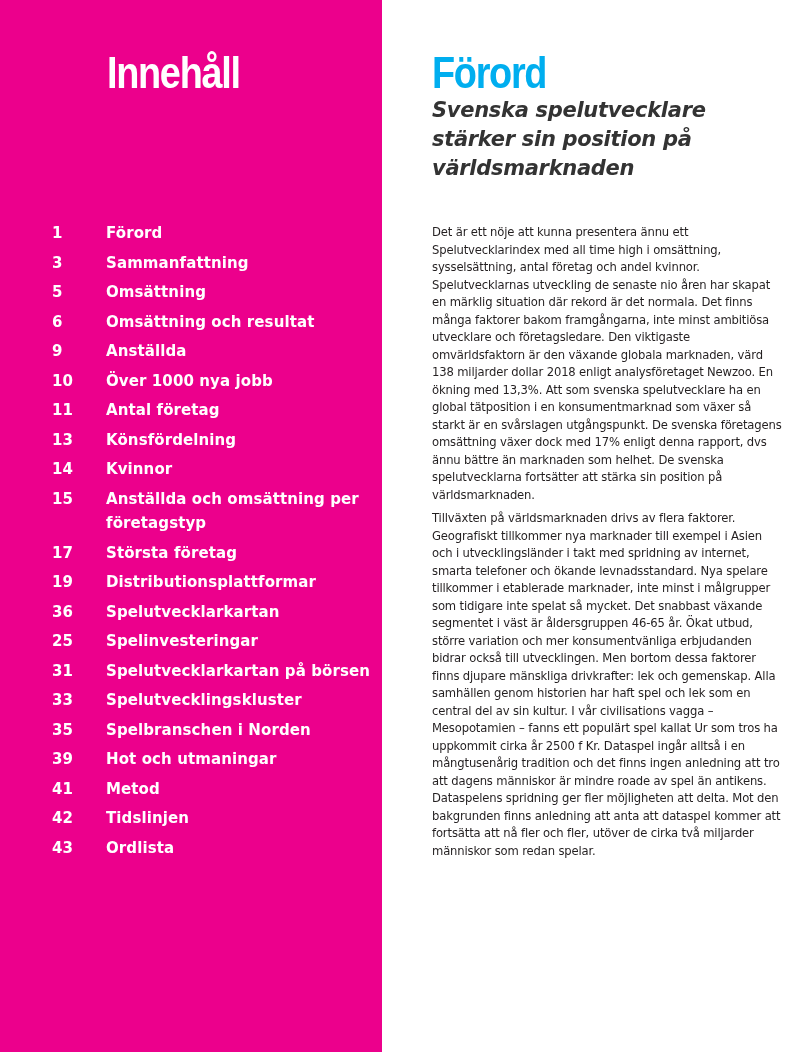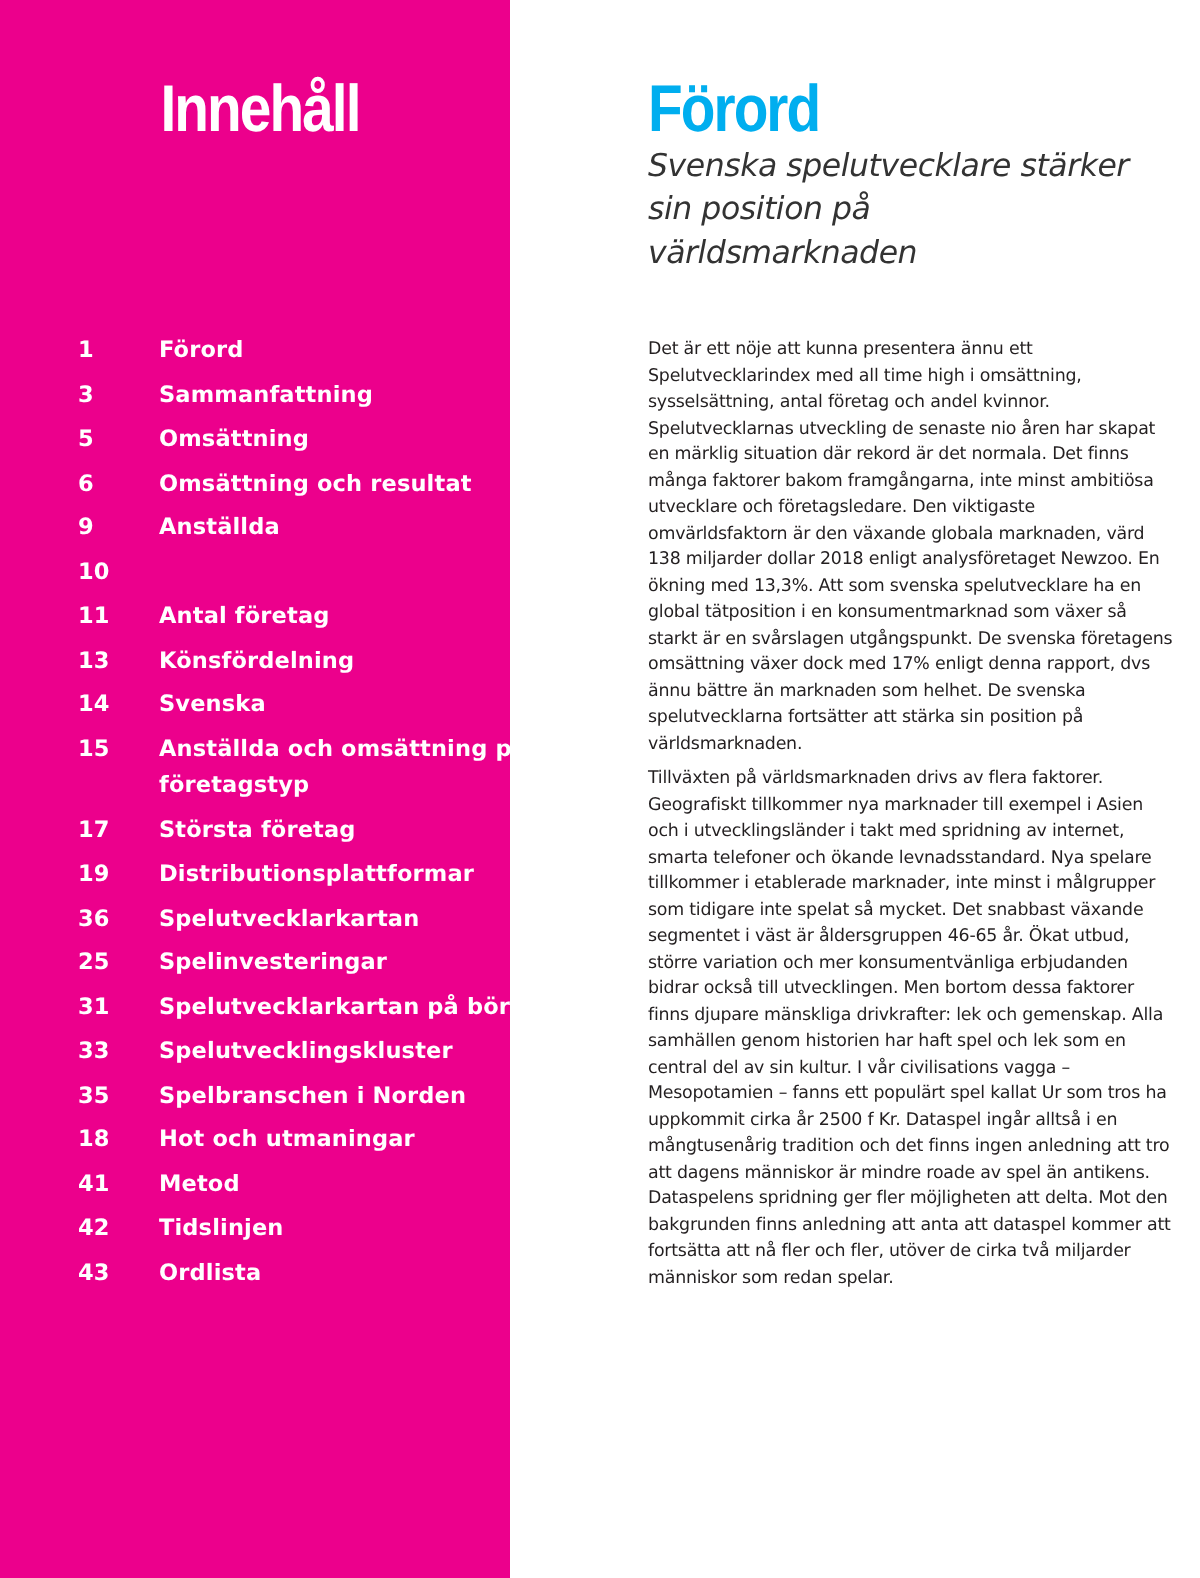--- a/index.html
+++ b/index.html
@@ -1,21 +1,21 @@
 <!DOCTYPE html>
 <html><head>
   <meta charset="utf-8">
   <style>
     * { margin: 0; padding: 0; box-sizing: border-box; }
     html, body { width: 800px; height: 1052px; overflow: hidden; background: #ffffff; }
     body { position: relative; font-family: "DejaVu Sans", sans-serif; }
 
     .toc-panel {
       position: absolute; left: 0; top: 0;
-      width: 340px; height: 1052px;
+      width: 382px; height: 1052px;
       background: #EC008C;
       color: #ffffff;
     }
     .toc-title {
       position: absolute; left: 107px; top: 48px;
       font-family: "Liberation Sans", sans-serif;
       font-weight: bold;
       font-size: 44px;
       letter-spacing: -1.5px;
       line-height: 50px;
@@ -53,21 +53,21 @@
       color: #00AEEF;
       transform: scaleX(0.86);
       transform-origin: left center;
       white-space: nowrap;
     }
     .fw-subtitle {
       position: absolute; left: 0; top: 96px;
       width: 330px;
       font-family: "DejaVu Sans", sans-serif;
       font-style: italic;
-      font-weight: 400;
+      font-weight: 700;
       font-size: 21px;
       line-height: 29px;
       color: #333333;
       letter-spacing: -0.3px;
     }
     .fw-body {
       position: absolute; left: 0; top: 224px;
       width: 350px;
       font-family: "DejaVu Sans", sans-serif;
       font-size: 11.6px;
@@ -98,32 +98,33 @@
     <li class="toc-item">
         <span class="toc-num">6</span>
         <span class="toc-label">Omsättning och resultat</span>
       </li>
     <li class="toc-item">
         <span class="toc-num">9</span>
         <span class="toc-label">Anställda</span>
       </li>
     <li class="toc-item">
         <span class="toc-num">10</span>
+        <span class="toc-label">Över 1000 nya jobb</span>
       </li>
     <li class="toc-item">
         <span class="toc-num">11</span>
         <span class="toc-label">Antal företag</span>
       </li>
     <li class="toc-item">
         <span class="toc-num">13</span>
         <span class="toc-label">Könsfördelning</span>
       </li>
     <li class="toc-item">
         <span class="toc-num">14</span>
-        <span class="toc-label">Svenska</span>
+        <span class="toc-label">Kvinnor</span>
       </li>
     <li class="toc-item">
         <span class="toc-num">15</span>
         <span class="toc-label">Anställda och omsättning per företagstyp</span>
       </li>
     <li class="toc-item">
         <span class="toc-num">17</span>
         <span class="toc-label">Största företag</span>
       </li>
     <li class="toc-item">
@@ -144,21 +145,21 @@
       </li>
     <li class="toc-item">
         <span class="toc-num">33</span>
         <span class="toc-label">Spelutvecklingskluster</span>
       </li>
     <li class="toc-item">
         <span class="toc-num">35</span>
         <span class="toc-label">Spelbranschen i Norden</span>
       </li>
     <li class="toc-item">
-        <span class="toc-num">18</span>
+        <span class="toc-num">39</span>
         <span class="toc-label">Hot och utmaningar</span>
       </li>
     <li class="toc-item">
         <span class="toc-num">41</span>
         <span class="toc-label">Metod</span>
       </li>
     <li class="toc-item">
         <span class="toc-num">42</span>
         <span class="toc-label">Tidslinjen</span>
       </li>

